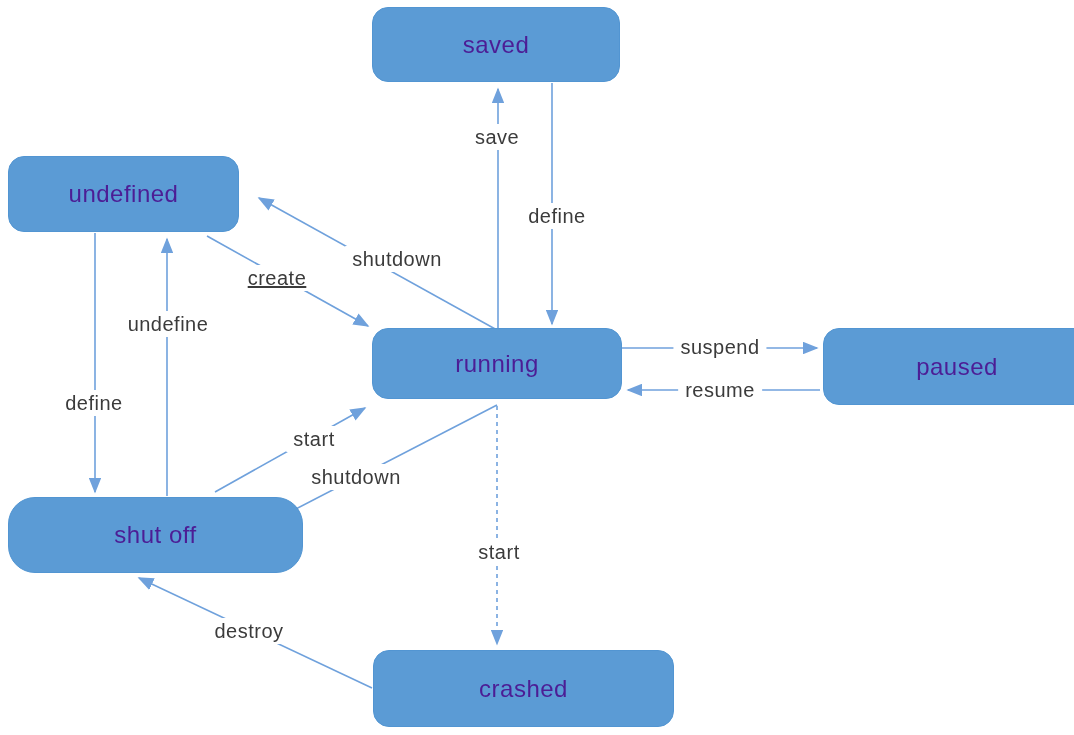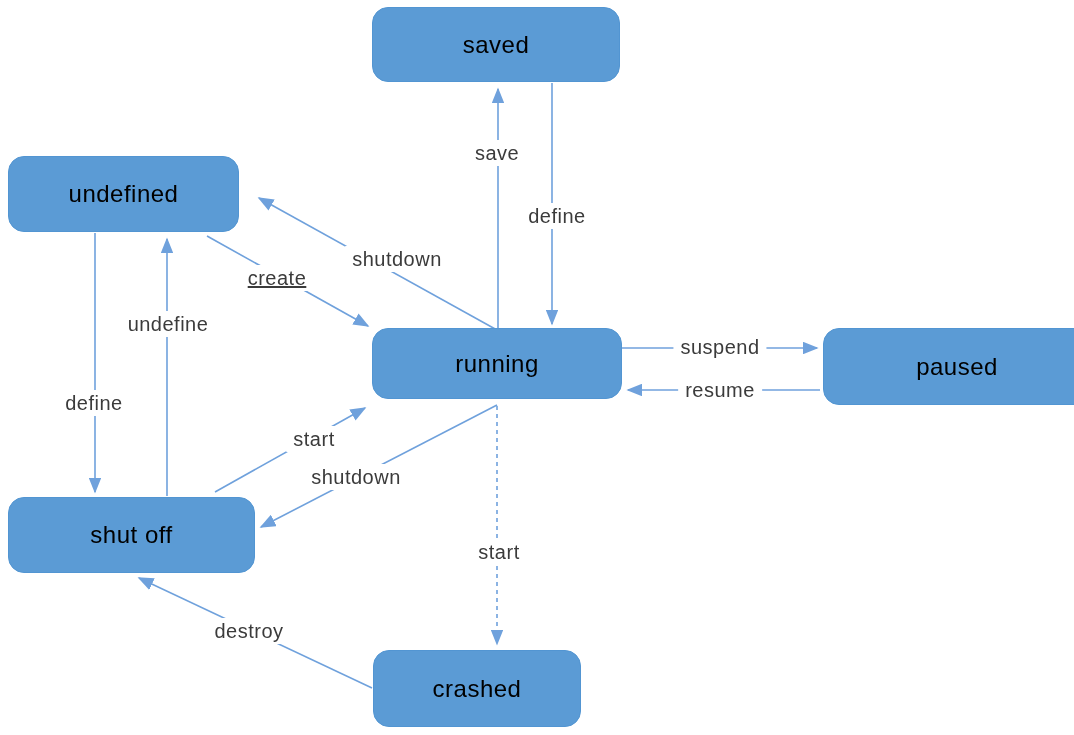--- a/index.html
+++ b/index.html
@@ -21,21 +21,21 @@
     top: 0;
     width: 1074px;
     height: 735px;
   }
   .node {
     position: absolute;
     background: #5b9bd5;
     border: 1px solid #539ad markets;
     border: 1px solid #5295d2;
     border-radius: 16px;
-    color: #000000;
+    color: #4c1d95;
     font-size: 24px;
     display: flex;
     align-items: center;
     justify-content: center;
     letter-spacing: 0.5px;
     box-sizing: border-box;
   }
   .edge-label {
     position: absolute;
     transform: translate(-50%, -50%);
@@ -48,25 +48,25 @@
     line-height: 1.1;
   }
   .edge-line { stroke: #6fa1dc; stroke-width: 1.6; fill: none; }
   .edge-line.dashed { stroke-dasharray: 4 4; }
 
   
   #node-saved     { left: 372px; top: 7px;   width: 248px; height: 75px; }
   #node-undefined { left: 8px;   top: 156px; width: 231px; height: 76px; }
   #node-running   { left: 372px; top: 328px; width: 250px; height: 71px; }
   #node-paused    { left: 823px; top: 328px; width: 268px; height: 77px; }
-  #node-shutoff   { left: 8px;   top: 497px; width: 247px; height: 76px; }
-  #node-crashed   { left: 373px; top: 650px; width: 208px; height: 77px; }
+  #node-shutoff   { left: 8px;   top: 497px; width: 295px; height: 76px; border-radius: 27px; }
+  #node-crashed   { left: 373px; top: 650px; width: 301px; height: 77px; }
 
   
-  #label-save                  { left: 497px; top: 153px; }
+  #label-save                  { left: 497px; top: 137px; }
   #label-restore               { left: 557px; top: 216px; }
   #label-create                { left: 277px; top: 278px; text-decoration: underline; }
   #label-shutdown_to_undefined { left: 397px; top: 259px; }
   #label-suspend               { left: 720px; top: 347px; }
   #label-resume                { left: 720px; top: 390px; }
   #label-define                { left: 94px;  top: 403px; }
   #label-undefine              { left: 168px; top: 324px; }
   #label-start                 { left: 314px; top: 439px; }
   #label-shutdown_to_shutoff   { left: 356px; top: 477px; }
   #label-crash                 { left: 499px; top: 552px; }

